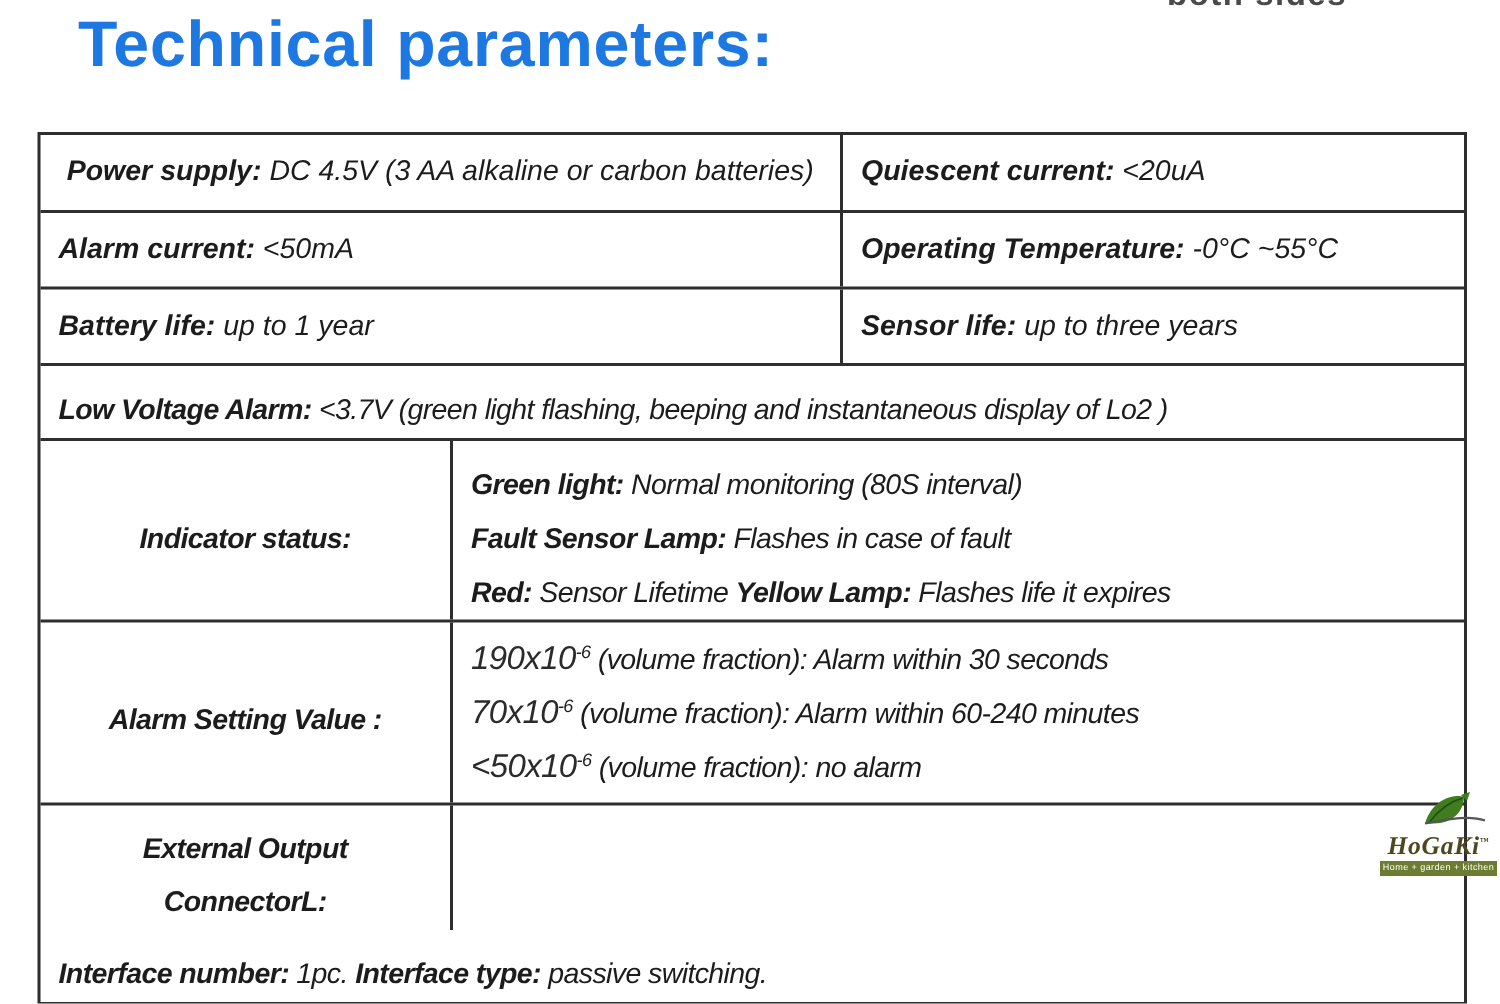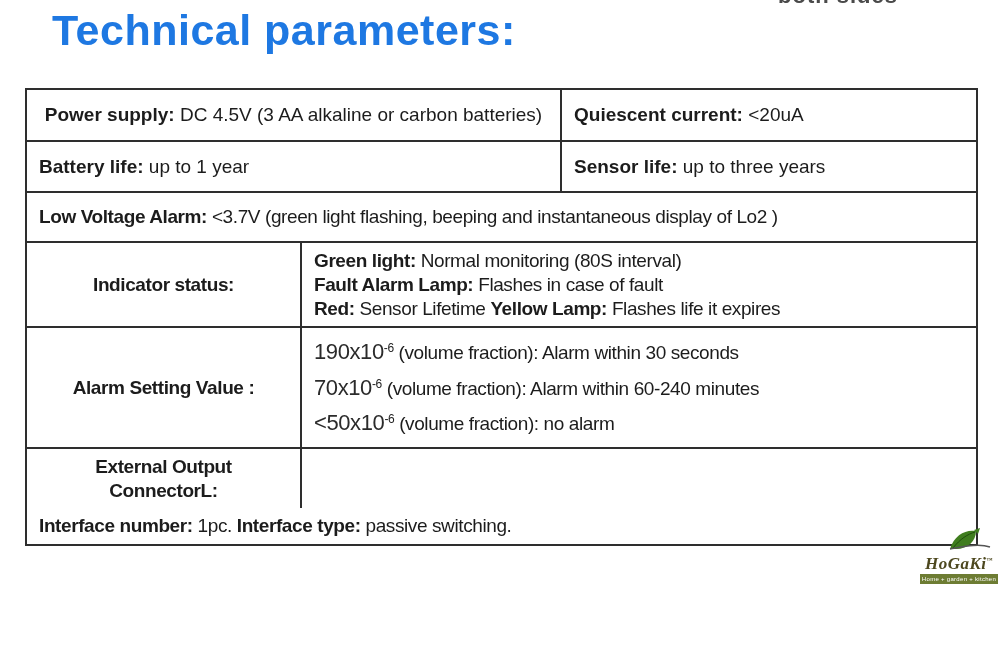--- a/index.html
+++ b/index.html
@@ -15,28 +15,28 @@
 
   
   .heading { position:absolute; left:52px; top:6px; font-size:43px; font-weight:bold;
     color:#1e78e2; letter-spacing:0.5px; }
 
   
   .spec-table { position:absolute; left:25px; top:88px; width:953px;
     border:2px solid #2e2e2e; background:#fff; }
   .row { display:flex; border-bottom:2px solid #2e2e2e; }
   .row:last-child { border-bottom:none; }
-  .cell { padding:6px 12px; display:flex; flex-direction:column; justify-content:center; }
+  .cell { padding:6px 12px; display:flex; flex-direction:column; justify-content:center;font-style:italic; }
   .cell.left { border-right:2px solid #2e2e2e; }
   .wide-left { width:535px; }
   .narrow-left { width:275px; align-items:center; text-align:center; }
   .right-cell { flex:1; }
   .b { font-weight:bold; }
   .t { font-size:19px; line-height:1.25; }
-  .cond { letter-spacing:-0.4px; }
+  .cond { letter-spacing:-0.4px;margin-top:12px; }
   .center-text { text-align:center; }
   sup.exp { font-size:12px; vertical-align:super; line-height:0; }
   .val-big { font-size:22px; color:#2b2b2b;margin-top:16px; }
   .line { white-space:nowrap; }
   .r1 { min-height:52px; }
   .r2 { min-height:51px; }
   .r5 { min-height:50px; }
   .r6 { min-height:84px; }
   .r7 { min-height:120px; }
   .r8 { min-height:74px;flex-direction:column; }
@@ -66,20 +66,28 @@
 
     <div class="row r1">
       <div class="cell left wide-left center-text">
         <div class="t"><span class="b">Power supply:</span><span> DC 4.5V (3 AA alkaline or carbon batteries)</span></div>
       </div>
       <div class="cell right-cell">
         <div class="t"><span class="b">Quiescent current:</span><span> &lt;20uA</span></div>
       </div>
     </div>
 
+    <div class="row r2">
+      <div class="cell left wide-left">
+        <div class="t"><span class="b">Alarm current:</span><span> &lt;50mA</span></div>
+      </div>
+      <div class="cell right-cell">
+        <div class="t"><span class="b">Operating Temperature:</span><span> -0°C ~55°C</span></div>
+      </div>
+    </div>
 
 
     <div class="row r2">
       <div class="cell left wide-left">
         <div class="t"><span class="b">Battery life:</span><span> up to 1 year</span></div>
       </div>
       <div class="cell right-cell">
         <div class="t"><span class="b">Sensor life:</span><span> up to three years</span></div>
       </div>
     </div>
@@ -89,21 +97,21 @@
         <div class="t cond"><span class="b">Low Voltage Alarm:</span><span> &lt;3.7V (green light flashing, beeping and instantaneous display of Lo2 )</span></div>
       </div>
     </div>
 
     <div class="row r6">
       <div class="cell left narrow-left">
         <div class="t b cond">Indicator status:</div>
       </div>
       <div class="cell right-cell">
         <div class="t cond line"><span class="b">Green light:</span><span> Normal monitoring (80S interval)</span></div>
-        <div class="t cond line"><span class="b">Fault Alarm Lamp:</span><span> Flashes in case of fault</span></div>
+        <div class="t cond line"><span class="b">Fault Sensor Lamp:</span><span> Flashes in case of fault</span></div>
         <div class="t cond line"><span class="b">Red:</span><span> Sensor Lifetime </span><span class="b">Yellow Lamp:</span><span> Flashes life it expires</span></div>
       </div>
     </div>
 
     <div class="row r7">
       <div class="cell left narrow-left">
         <div class="t b cond">Alarm Setting Value :</div>
       </div>
       <div class="cell right-cell">
         <div class="t cond line"><span class="val-big">190x10</span><sup class="exp">-6</sup><span> (volume fraction):  Alarm within 30 seconds</span></div>

